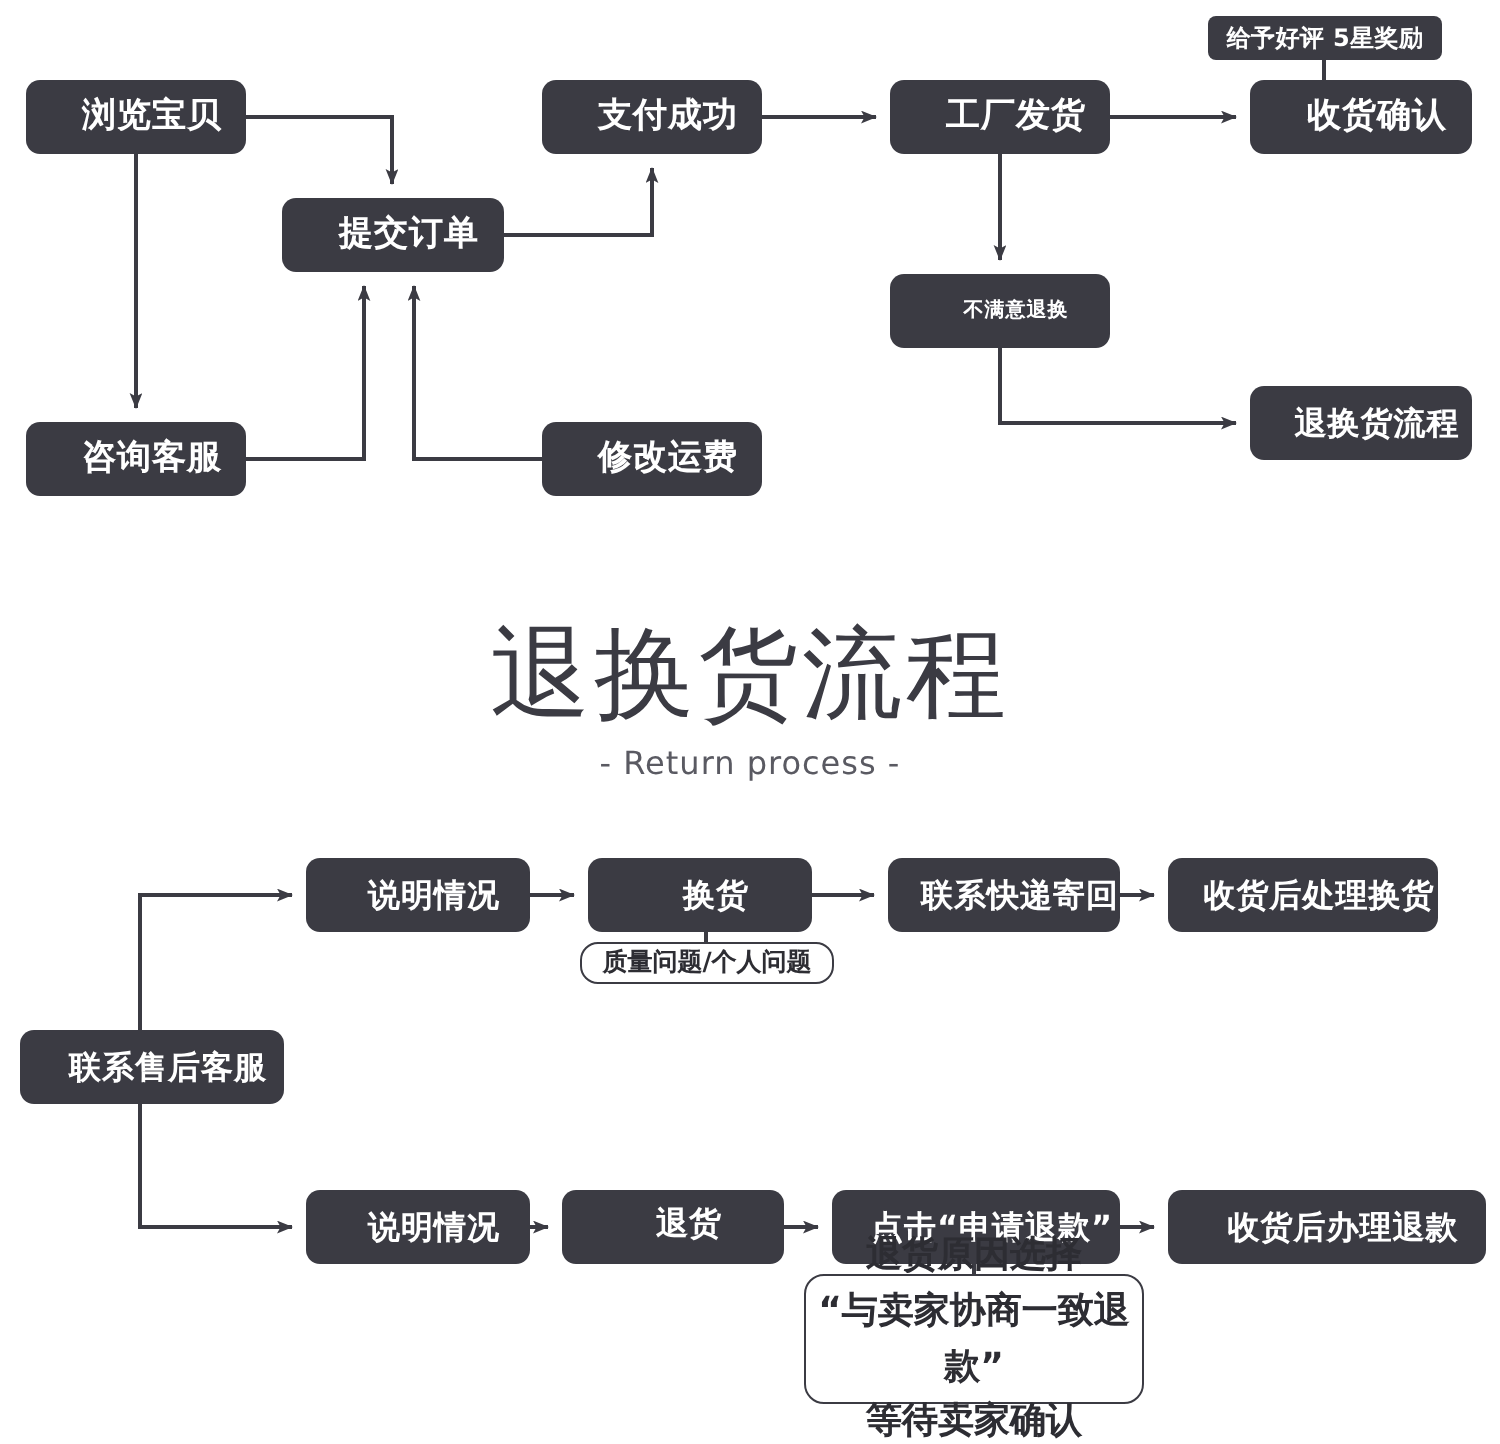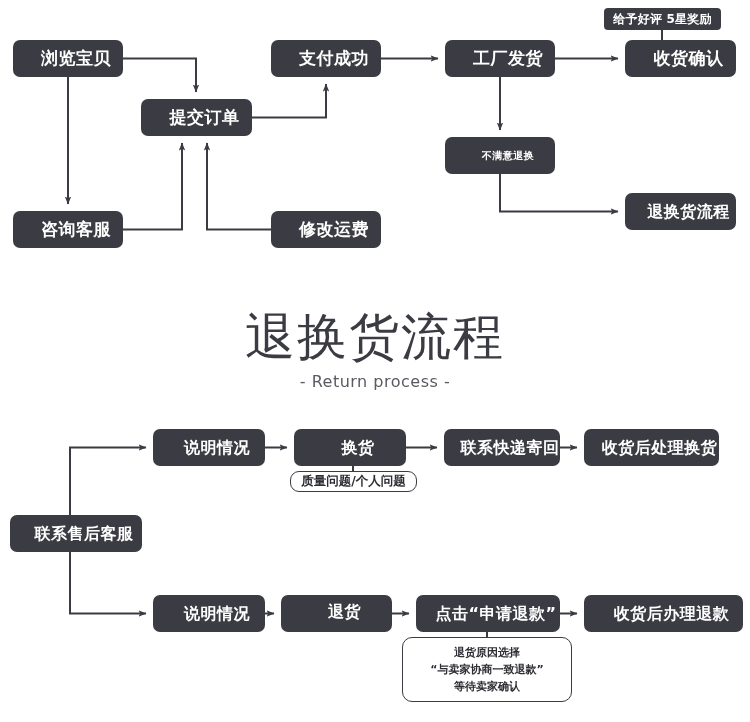--- a/index.html
+++ b/index.html
@@ -63,21 +63,21 @@
   .note {
     position: absolute;
     background: #ffffff;
     color: #2d2d33;
     border: 1.5px solid #3b3b43;
     border-radius: 10px;
     display: flex;
     flex-direction: column;
     align-items: center;
     justify-content: center;
-    font-size: 11px;
+    font-size: 18px;
     font-weight: 600;
     line-height: 1.55;
     box-sizing: border-box;
     text-align: center;
   }
   .title-block {
     position: absolute;
     width: 100%;
     text-align: center;
   }

